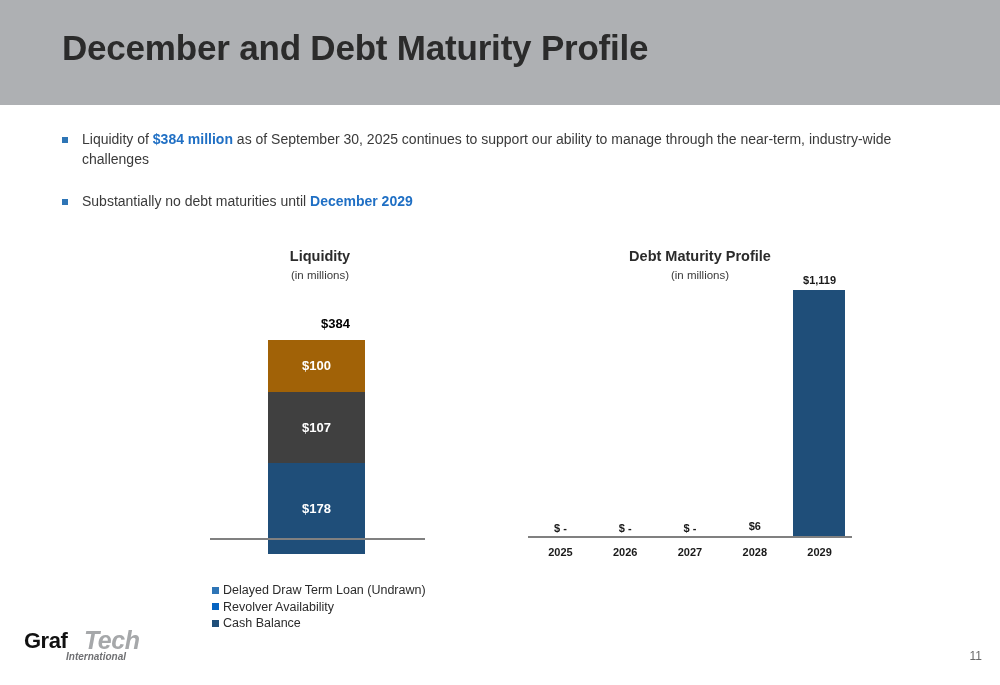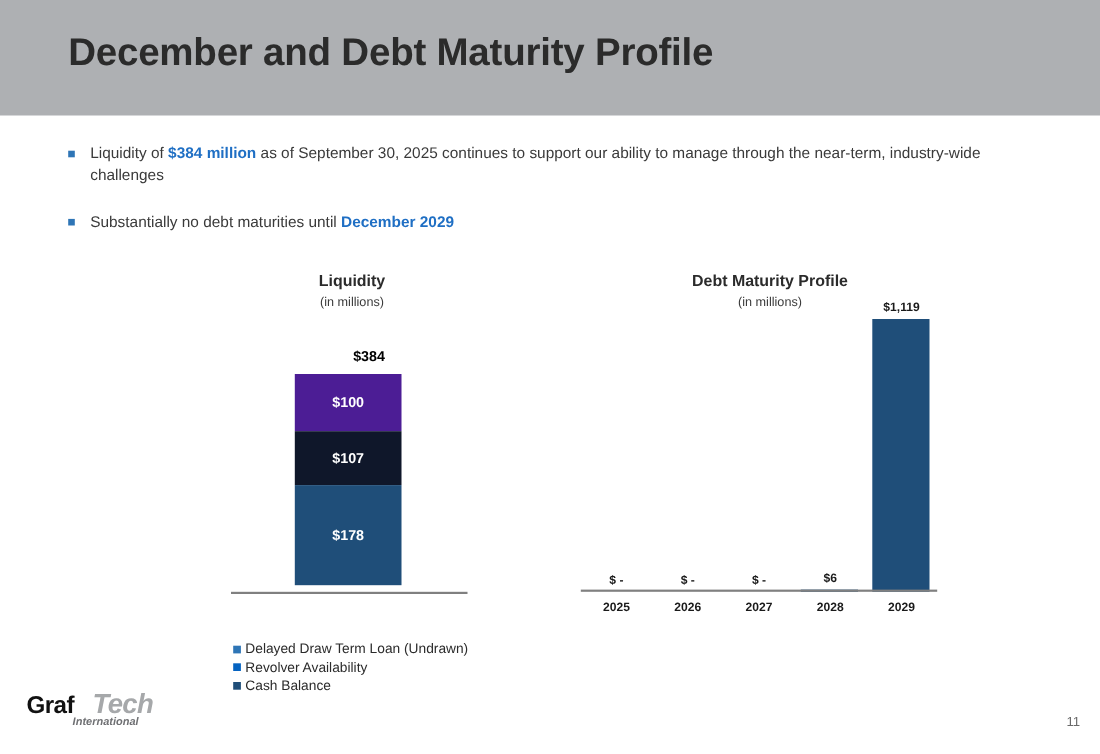--- a/index.html
+++ b/index.html
@@ -291,24 +291,24 @@
   </div>
 </div>
 
 <div id="liquidity-chart">
   <div class="chart-title" id="liquidity-title">Liquidity</div>
   <div class="chart-subtitle" id="liquidity-subtitle">(in millions)</div>
 
   <div id="liquidity-total-label">$384</div>
 
   <div id="stacked-bar">
-    <div class="stack-seg" id="seg-ddtl" style="height: 51.5625px; background: #4c1d95;">
+    <div class="stack-seg" id="seg-ddtl" style="height: 51.5625px; background: #a16207;">
       <span>$100</span>
     </div>
-    <div class="stack-seg" id="seg-revolver" style="height: 49px; background: #0f172a; justify-content: center;">
+    <div class="stack-seg" id="seg-revolver" style="height: 71px; background: #404040; justify-content: center;">
       <span>$107</span>
     </div>
     <div class="stack-seg" id="seg-cash" style="height: 91.7812px; background: rgb(31, 78, 121);">
       <span>$178</span>
     </div>
   </div>
 
   <div class="axis-line" id="liquidity-axis"></div>
 </div>
 

